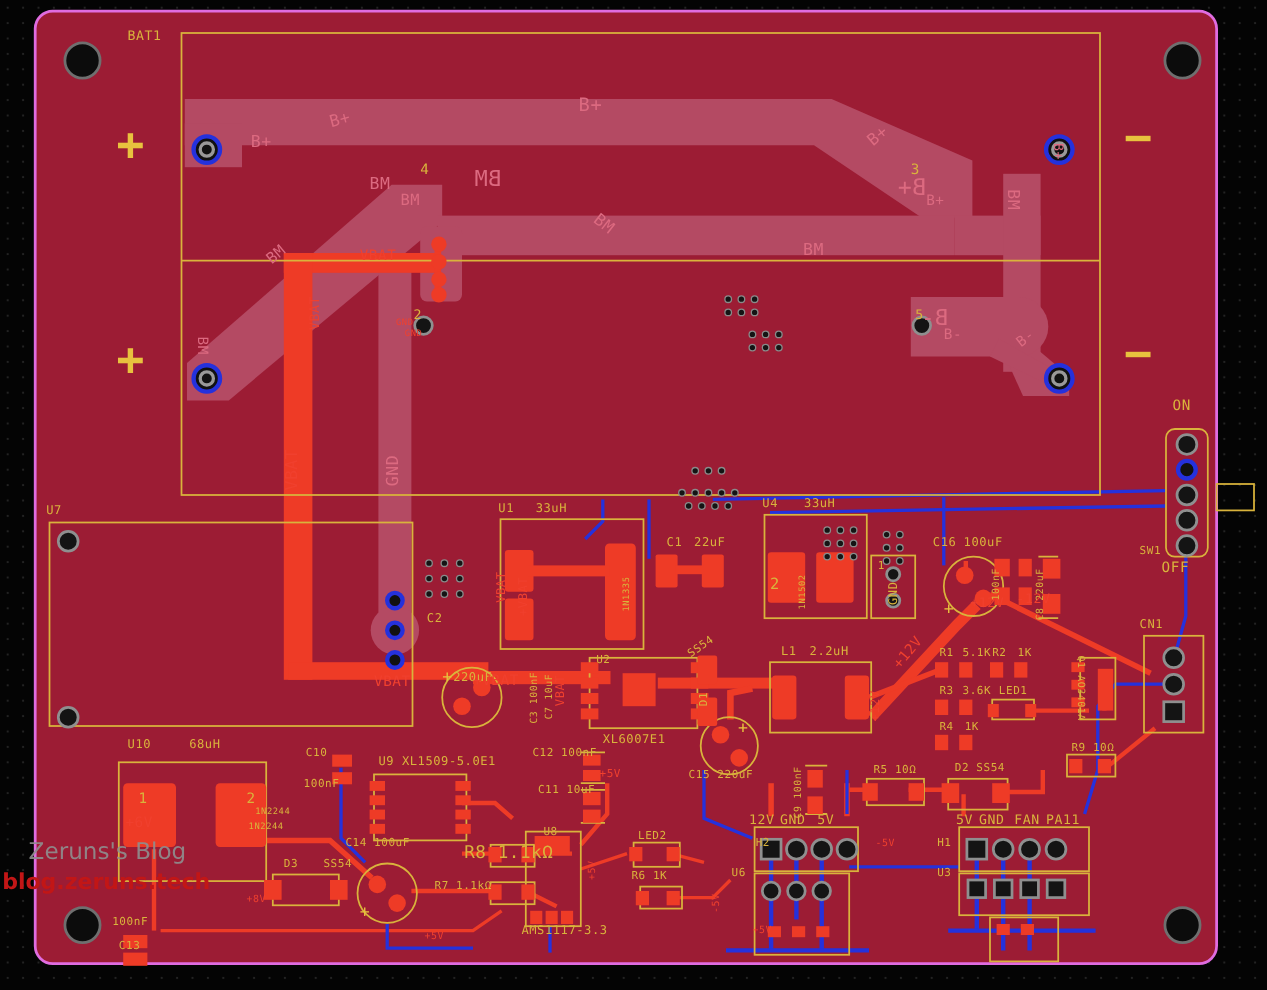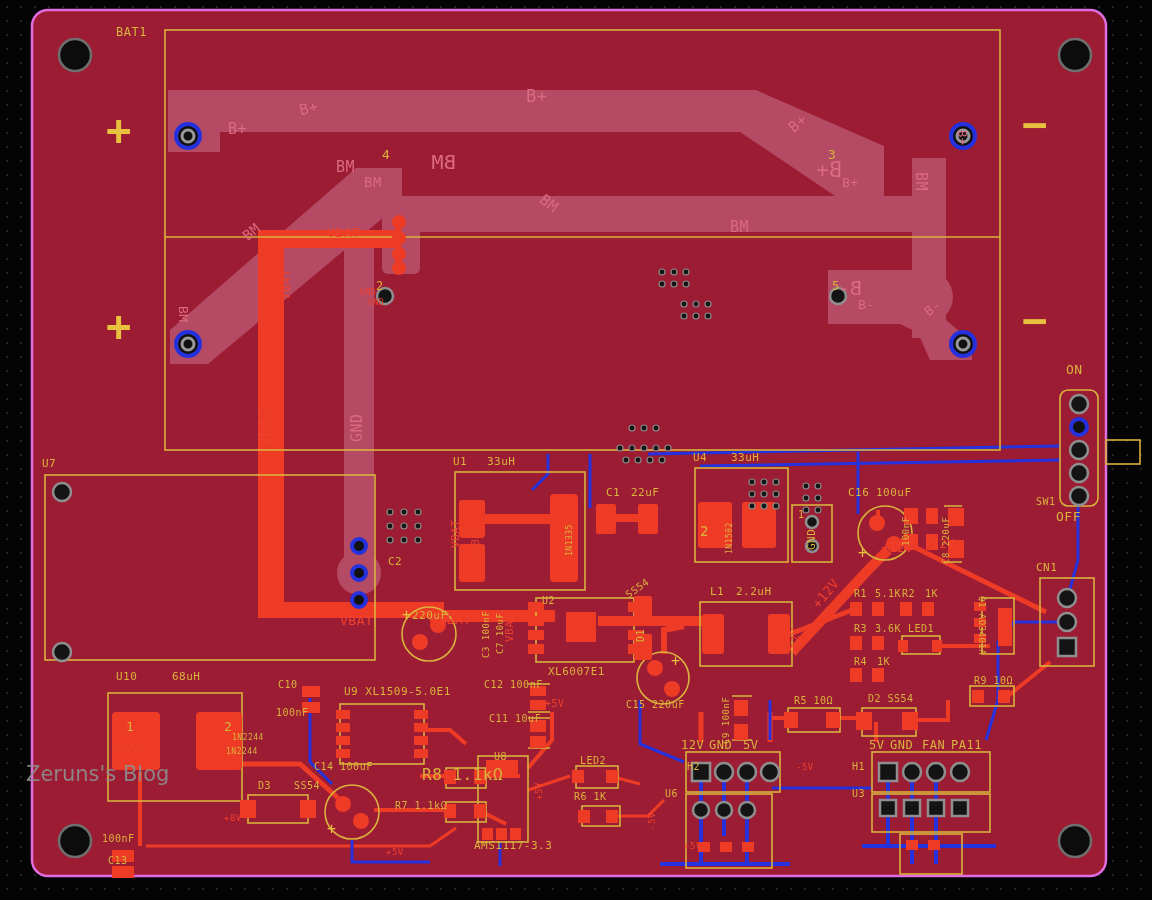--- a/index.html
+++ b/index.html
@@ -517,13 +517,14 @@
       <span class="lbl" style="left: 386px; top: 848px; color: rgb(240, 64, 46); font-size: 9px;">+5V</span>
       <span class="lbl" style="left: 684px; top: 842px; color: rgb(240, 64, 46); font-size: 9px;">+5V</span>
       <span class="lbl" style="left: 648px; top: 830px; color: rgb(240, 64, 46); font-size: 9px; transform: rotate(-90deg);">-5V</span>
       <span class="lbl" style="left: 402px; top: 608px; color: rgb(232, 194, 62); font-size: 15px;">+</span>
       <span class="lbl" style="left: 858px; top: 546px; color: rgb(232, 194, 62); font-size: 15px;">+</span>
       <span class="lbl" style="left: 671px; top: 654px; color: rgb(232, 194, 62); font-size: 15px;">+</span>
       <span class="lbl" style="left: 327px; top: 822px; color: rgb(232, 194, 62); font-size: 15px;">+</span>
     </div>
 
   <div class="wm1">Zeruns's Blog</div>
+  <div class="wm2">blog.zeruns.tech</div>
 </div>
 
 </body></html>

